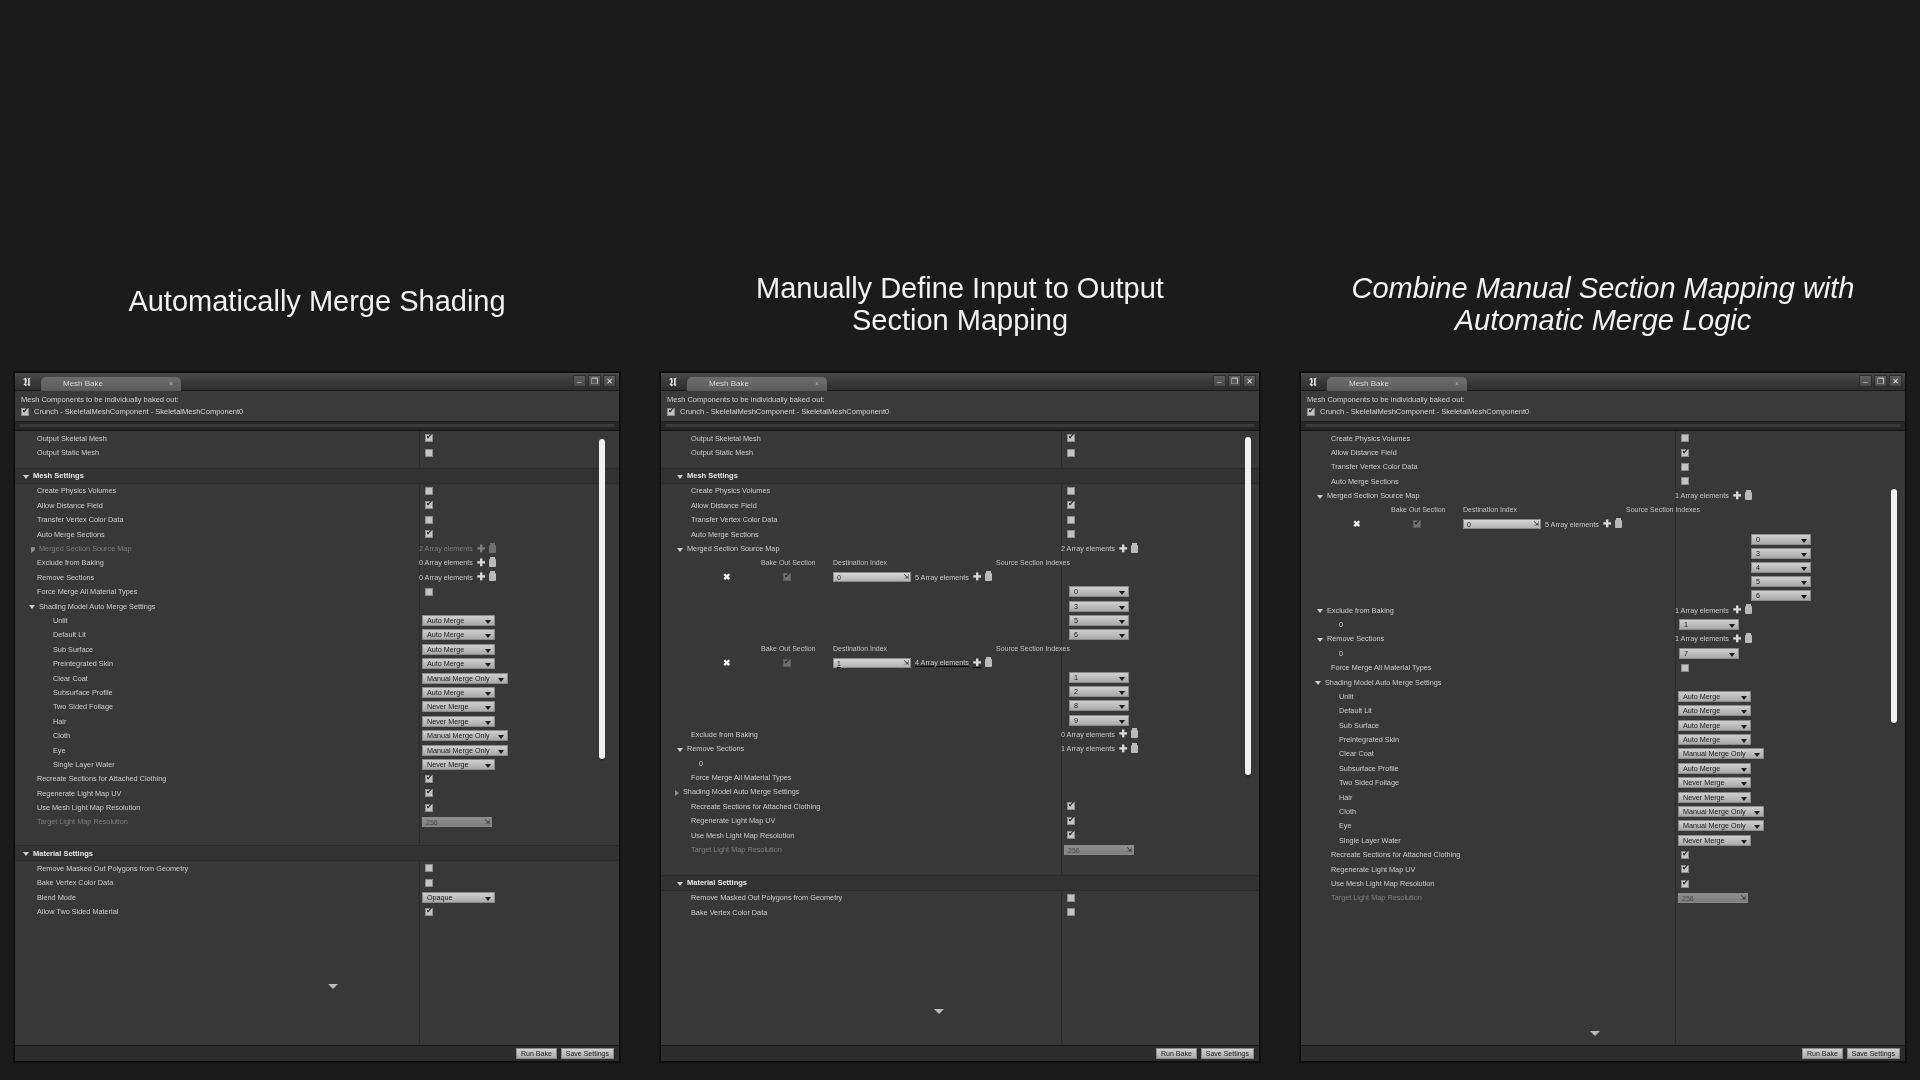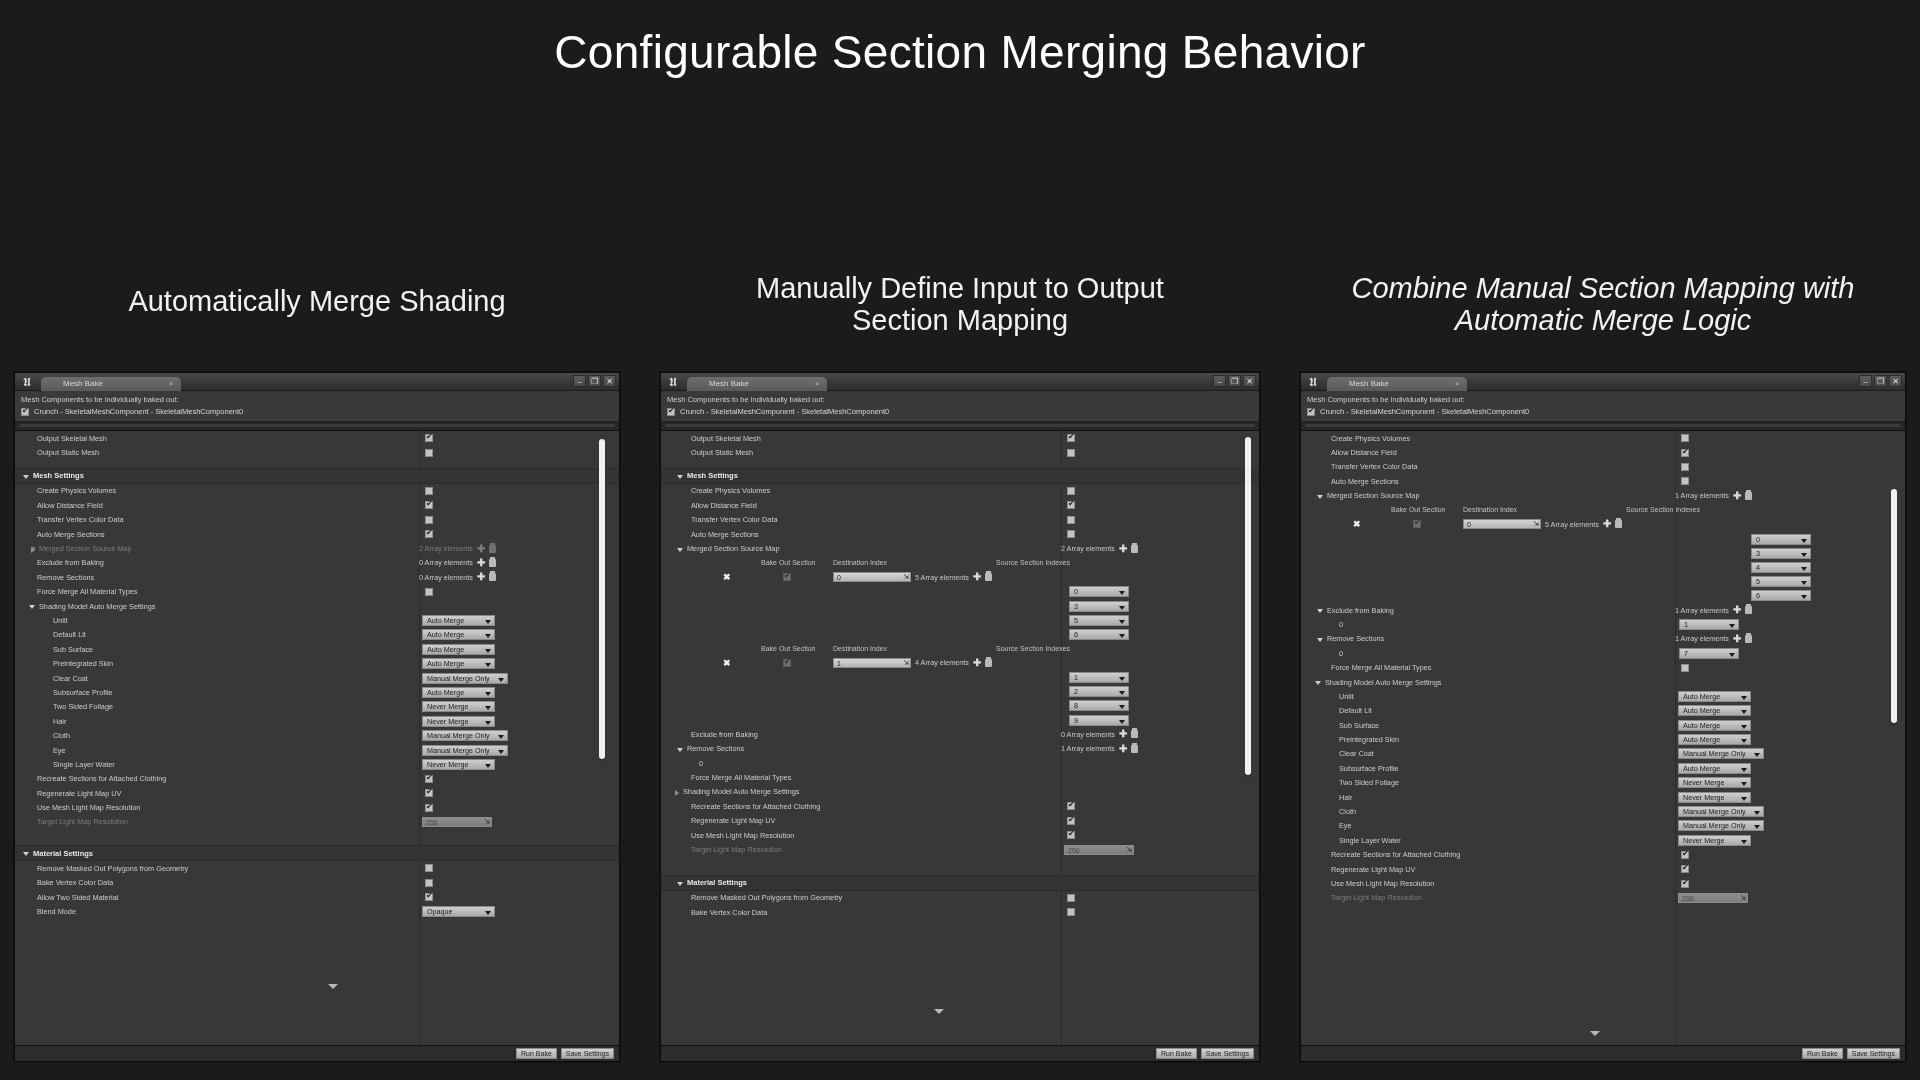--- a/index.html
+++ b/index.html
@@ -175,21 +175,20 @@
     height: 11px; background: linear-gradient(to bottom,#d2d2d2,#aaaaaa);
     border: 1px solid #8a8a8a; color: #1c1c1c;
     font-size: 7px; line-height: 10px; padding: 0 4px;
   }
 </style>
 </head>
 <body>
 
 <div id="stage">
 
-  <div class="main-title">Configurable Section Merging Behavior</div>
 
   <div class="col" style="left:14px; width:606px;">
     <div class="col-title" style="top:285px;">Automatically Merge Shading</div>
   </div>
 
   <div class="win" style="left:14px; top:372px; width:606px; height:690px;">
     <div class="titlebar">
       <div class="ue-logo">𝖀</div>
       <div class="tab">
         <span class="tab-label">Mesh Bake</span>
@@ -399,30 +398,30 @@
             <span class="cb"></span>
           </span>
       </div>
       <div class="prow">
         <span class="lbl ind1">Bake Vertex Color Data</span>
         <span class="val" style="left:410px;">
             <span class="cb"></span>
           </span>
       </div>
       <div class="prow">
-        <span class="lbl ind1">Allow Two Sided Material</span>
-        <span class="val" style="left:410px;">
-            <span class="cb on"></span>
-          </span>
-      </div>
-      <div class="prow">
         <span class="lbl ind1">Blend Mode</span>
         <span class="val" style="left:407px;">
           <span class="combo" style="width:73px;">Opaque</span>
         </span>
+      </div>
+      <div class="prow">
+        <span class="lbl ind1">Allow Two Sided Material</span>
+        <span class="val" style="left:410px;">
+            <span class="cb on"></span>
+          </span>
       </div>
 
       <div class="vscroll" style="right:14px; top:8px; height:322px;">
         <i style="height:320px;"></i>
       </div>
     </div>
 
     <div class="footer">
       <div class="btn">Run Bake</div>
       <div class="btn">Save Settings</div>
@@ -554,21 +553,21 @@
           <div class="prow" style="height: 14px;">
             <span class="colhdr" style="left: 100px;">Bake Out Section</span>
             <span class="colhdr" style="left: 172px;">Destination Index</span>
             <span class="colhdr" style="left: 335px;">Source Section Indexes</span>
           </div>
           <div class="prow" style="height: 15px;">
             <span class="xmark" style="position: absolute; left: 62px;">✖</span>
             <span class="val" style="left: 122px;">
               <span class="cb on dim"></span>
             </span>
-            <span class="val" style="left: 172px;">
+            <span class="val" style="left: 172px; text-decoration: underline;">
               <span class="numfield" style="width: 78px;">1</span>
               <span class="arrtxt">4 Array elements</span>
               <span class="plus">✚</span>
               <span class="bin"></span>
             </span>
           </div>
           <div class="prow" style="height: 14.2px;">
             <span class="val" style="left: 408px;">
               <span class="combo" style="width: 58px;">1</span>
             </span>

